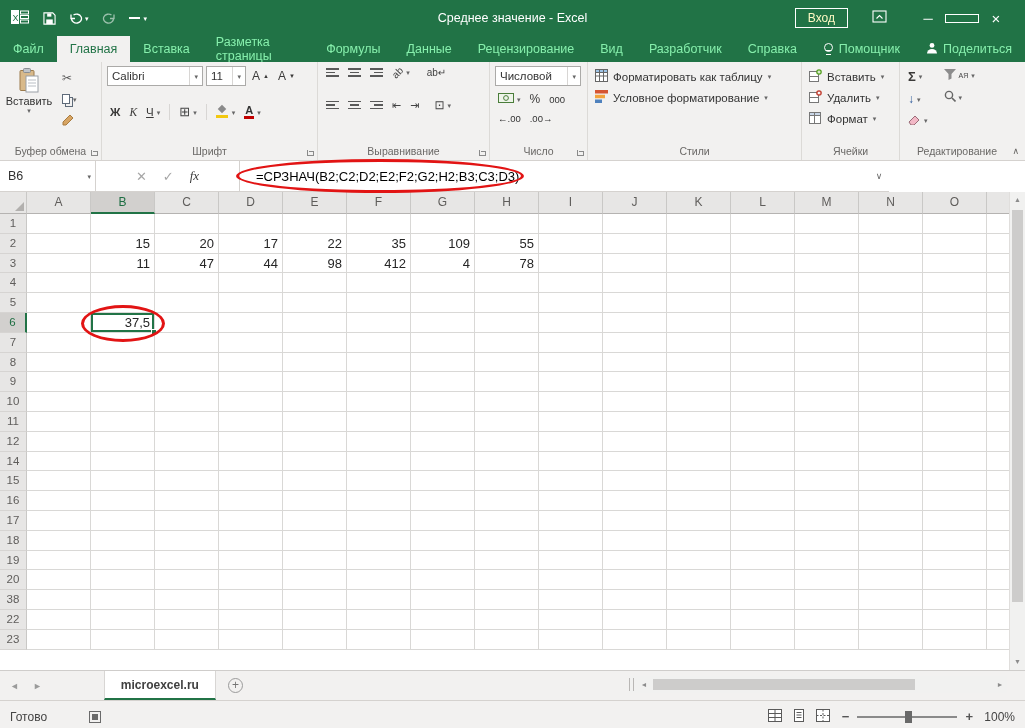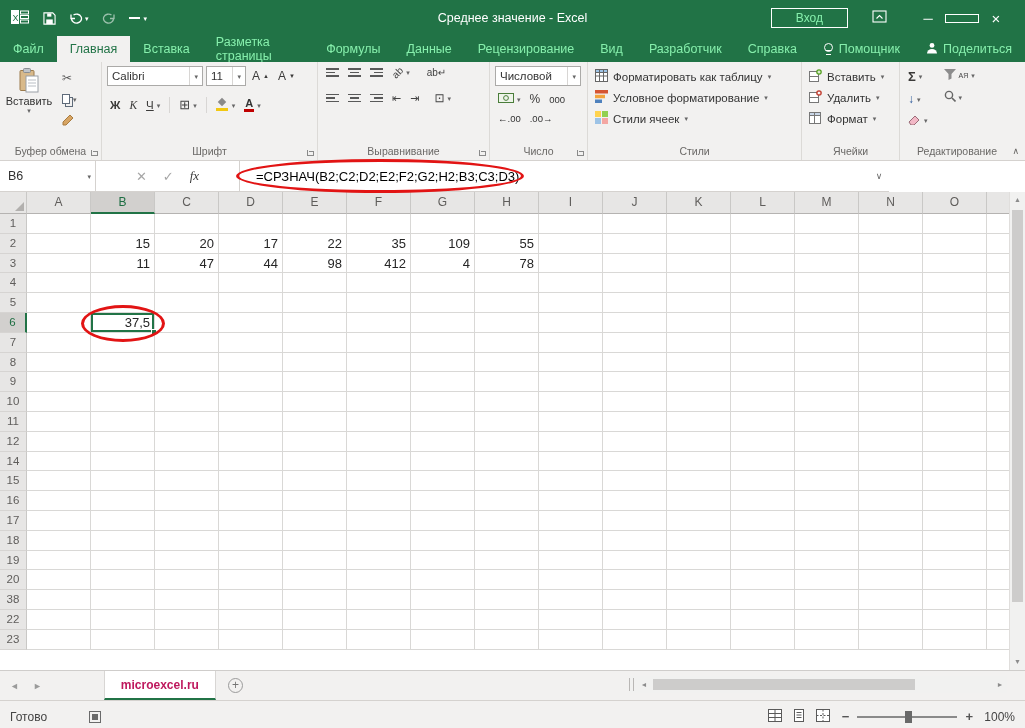--- a/index.html
+++ b/index.html
@@ -7,21 +7,21 @@
   body{font-family:"Liberation Sans",sans-serif;position:relative;background:#fff;overflow:hidden;color:#262626;font-size:12px;}
   .caret{font-size:7px;color:#666;line-height:1;}
   .caret.w{color:#fff;}
 
   
   .titlebar{position:absolute;top:0;left:0;width:1025px;height:36px;background:#217346;display:flex;align-items:center;color:#fff;}
   .qat{display:flex;align-items:center;gap:13px;padding-left:10px;z-index:2;}
   .qat .btn{display:flex;align-items:center;gap:2px;}
   .win-title{position:absolute;left:0;right:0;text-align:center;font-size:12.5px;color:#fff;}
   .tb-right{margin-left:auto;display:flex;align-items:center;gap:24px;padding-right:12px;z-index:2;}
-  .signin{border:1px solid #fff;padding:2px 24px;font-size:12px;color:#86efac;}
+  .signin{border:1px solid #fff;padding:2px 12px;font-size:12px;color:#fef9c3;}
   .winctl{display:flex;align-items:center;gap:0;}
   .winctl span{width:34px;text-align:center;font-size:13px;}
   .icon-max{display:inline-block;width:9px;height:9px;border:1px solid #fff;}
   .qat-bar{display:inline-block;width:11px;height:2px;background:#fff;margin-right:2px;}
 
   
   .tabsrow{position:absolute;top:36px;left:0;width:1025px;height:26px;background:#217346;display:flex;align-items:stretch;}
   .tab{display:flex;align-items:center;gap:5px;padding:0 13px;color:#86efac;font-size:12.5px;cursor:default;}
   .tab.active{background:#f2f1f0;color:#217346;}
   .icon-lightbulb{position:relative;display:inline-block;width:11px;height:13px;}
@@ -38,21 +38,21 @@
   .launcher::after{content:"";position:absolute;right:0;top:0;width:4px;height:4px;border-right:1px solid #8a8a8a;border-top:1px solid #8a8a8a;transform:translate(-1px,2px);}
   .rbtn{display:inline-flex;align-items:center;gap:3px;padding:1px 3px;color:#3b3a39;font-size:11.5px;border-radius:2px;}
   .combo{background:#fff;border:1px solid #abaaa8;height:20px;display:flex;align-items:center;font-size:11.5px;padding:0 4px;color:#333;}
   .combo .caret{margin-left:auto;padding-left:4px;border-left:1px solid #d8d6d4;height:100%;display:flex;align-items:center;}
   .sep-v{width:1px;background:#d8d6d4;align-self:stretch;margin:0 3px;}
 
   .clip{display:flex;gap:6px;}
   .paste{display:flex;flex-direction:column;align-items:center;width:48px;font-size:11px;color:#333;padding-top:2px;}
   .clipcol{display:flex;flex-direction:column;gap:7px;padding-top:4px;}
   .dbl-square{display:inline-block;width:8px;height:10px;border:1px solid #5f6b7a;background:#fff;box-shadow:3px 3px 0 -1px #f2f1f0,3px 3px 0 0 #5f6b7a;}
-  .fontg{display:flex;flex-direction:column;gap:11px;}
+  .fontg{display:flex;flex-direction:column;gap:18px;}
   .fr{display:flex;align-items:center;gap:3px;}
   .bfont{font-weight:bold;} .ifont{font-style:italic;font-family:"Liberation Serif",serif;} .ufont{text-decoration:underline;}
   .icon-fontgrow{font-size:12px;} .icon-fontgrow sup{font-size:6px;}
   .icon-borders{font-size:13px;color:#444;line-height:12px;}
   .icon-fillbucket{position:relative;display:inline-block;width:13px;height:12px;}
   .icon-fillbucket::before{content:"";position:absolute;left:3px;top:0;width:6px;height:6px;background:#8a8a8a;transform:rotate(45deg);}
   .icon-fillbucket::after{content:"";position:absolute;left:0;bottom:0;width:12px;height:3px;background:#f2c811;}
   .icon-fontcolor{font-size:11px;font-weight:bold;color:#333;border-bottom:3px solid #c00000;line-height:11px;padding:0 1px;}
   .al{display:inline-flex;flex-direction:column;gap:2px;width:13px;}
   .al i{display:block;height:1.5px;background:#595959;}
@@ -101,21 +101,21 @@
   .vscroll .arr.dn{position:absolute;bottom:0;left:0;right:0;}
 
   
   .oval{position:absolute;border:3px solid #e21414;border-radius:50%;pointer-events:none;z-index:9;}
   .oval.formula{left:236px;top:159px;width:288px;height:34px;}
   .oval.cellb6{left:81px;top:305px;width:84px;height:37px;}
 
   
   .sheetbar{position:absolute;top:670px;left:0;width:1025px;height:30px;background:#f2f1f0;border-top:1px solid #cfcdcb;display:flex;align-items:stretch;}
   .snav{display:flex;align-items:center;gap:14px;padding:0 10px;color:#9b9b9b;font-size:9px;}
-  .sheettab{margin-left:52px;background:#fff;color:#be185d;font-weight:bold;font-size:12px;padding:0 16px;display:flex;align-items:center;border-left:1px solid #d8d6d4;border-right:1px solid #d8d6d4;border-bottom:2px solid #217346;}
+  .sheettab{margin-left:52px;background:#fff;color:#404040;font-weight:bold;font-size:12px;padding:0 16px;display:flex;align-items:center;border-left:1px solid #d8d6d4;border-right:1px solid #d8d6d4;border-bottom:2px solid #217346;}
   .addsheet{width:15px;height:15px;border:1px solid #9b9b9b;border-radius:50%;color:#757575;font-size:12px;line-height:13px;text-align:center;align-self:center;margin-left:12px;}
   .hscroll{position:absolute;right:18px;top:676px;width:378px;height:17px;display:flex;align-items:center;background:#f1f1f0;}
   .hscroll .arr{width:14px;text-align:center;color:#8c8c8c;font-size:7px;}
   .htrack{flex:1;height:13px;position:relative;background:#f1f1f0;}
   .hthumb{position:absolute;left:2px;top:1px;height:11px;width:262px;background:#cdcccb;}
   .hgrip{width:5px;height:13px;border-left:1px solid #b9b7b5;border-right:1px solid #b9b7b5;margin-right:3px;}
 
   
   .statusbar{position:absolute;top:700px;left:0;width:1025px;height:32px;background:#f2f1f0;border-top:1px solid #d5d2cf;display:flex;align-items:center;font-size:12px;color:#444;}
   .statusbar .ready{padding-left:10px;}
@@ -426,30 +426,20 @@
       </div>
       <div class="stylerow">
         <span><svg width="13" height="13" viewBox="0 0 13 13">
               <rect y="0" width="13" height="3.5" fill="#d65532"></rect>
               <rect y="4.75" width="10" height="3.5" fill="#f2a33c"></rect>
               <rect y="9.5" width="7" height="3.5" fill="#4f81bd"></rect>
             </svg></span>
         <span>Условное форматирование</span>
           <span class="caret">▾</span>
       </div>
-      <div class="stylerow">
-        <span><svg width="13" height="13" viewBox="0 0 13 13">
-              <rect width="6" height="6" fill="#ffd34f"></rect>
-              <rect x="7" width="6" height="6" fill="#92d050"></rect>
-              <rect y="7" width="6" height="6" fill="#9dc3e6"></rect>
-              <rect x="7" y="7" width="6" height="6" fill="#f4a7a3"></rect>
-            </svg></span>
-        <span>Стили ячеек</span>
-          <span class="caret">▾</span>
-      </div>
     </div>
     <div class="g-label">Стили</div>
   </div>
 
   <div class="group" style="width:98px">
     <div class="g-body">
       <div class="stylerow">
         <span><svg width="13" height="13" viewBox="0 0 13 13">
               <rect x="0.5" y="2.5" width="9" height="10" fill="#fff" stroke="#777"></rect>
               <line x1="0.5" y1="7.5" x2="9.5" y2="7.5" stroke="#777"></line>

